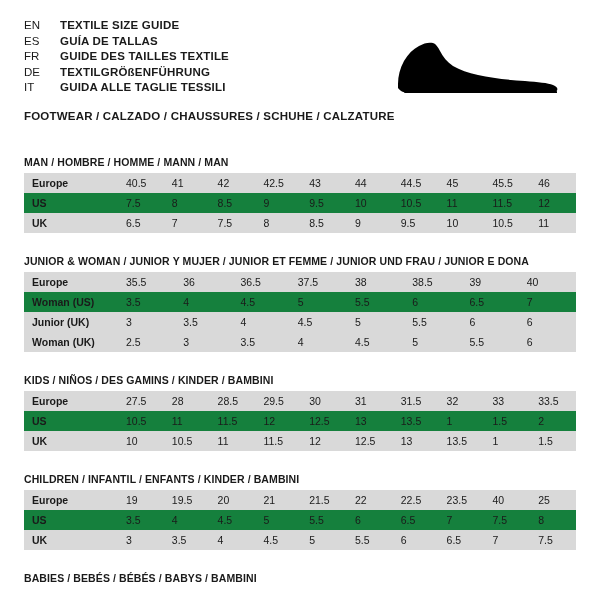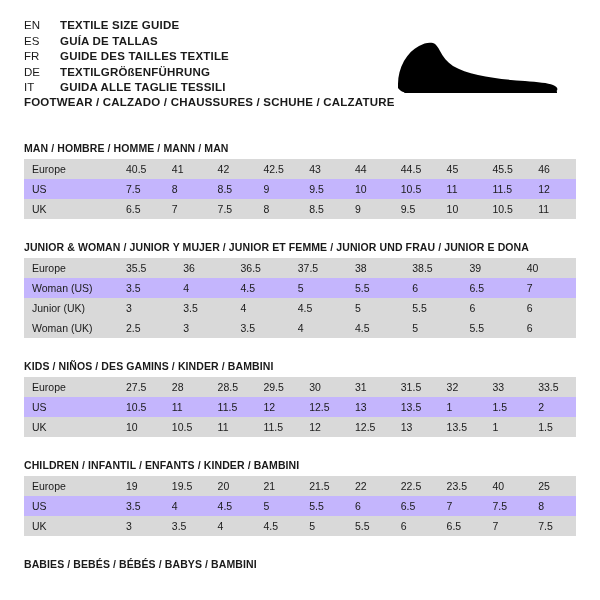--- a/index.html
+++ b/index.html
@@ -49,20 +49,21 @@
   }
 
   .shoe-art {
     width: 180px;
     height: 72px;
     margin-right: 10px;
     margin-top: 6px;
   }
 
   .footwear-line {
+    margin-top: 14px;
     font-size: 11.5px;
     font-weight: bold;
     letter-spacing: 0.2px;
   }
 
   
   .section {
     margin-top: 22px;
   }
   .section.first {
@@ -86,24 +87,25 @@
     padding: 2px 0 2px 8px;
     color: #1a1a1a;
     border: none;
     white-space: nowrap;
     overflow: hidden;
   }
   table.sizes tr.shaded td {
     background: #d9d9d9;
   }
   table.sizes tr.plain td {
-    background: #c4b5fd;
+    background: #15803d;
   }
   td.label {
     width: 86px;
+    font-weight: bold;
   }
 </style>
 </head>
 <body>
 
 <div class="page">
 
   <div class="header">
     <table class="lang-table">
       <tbody>

